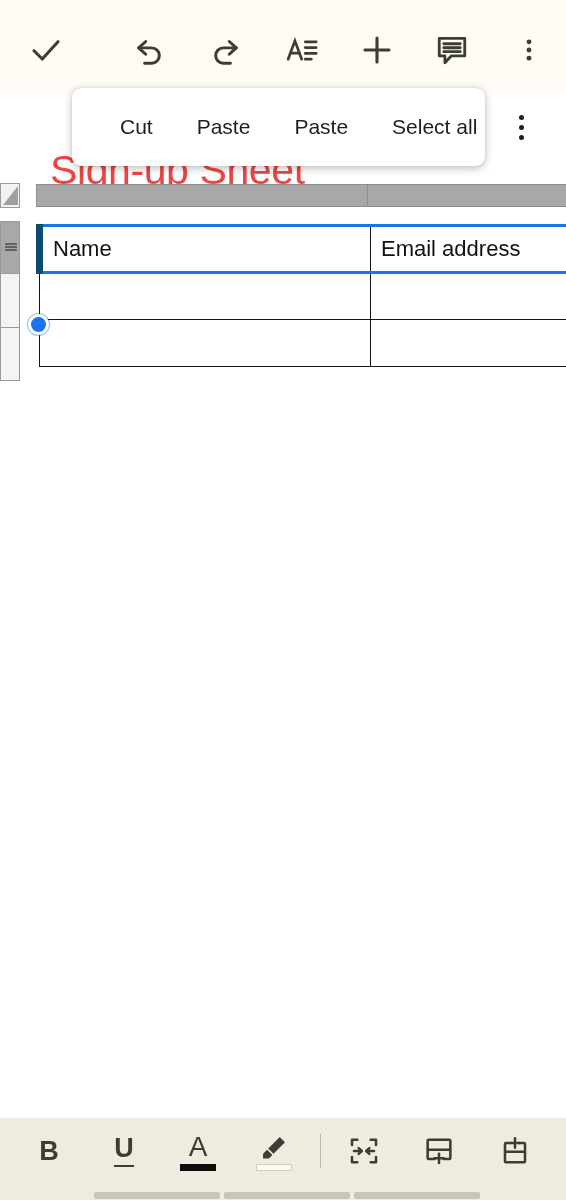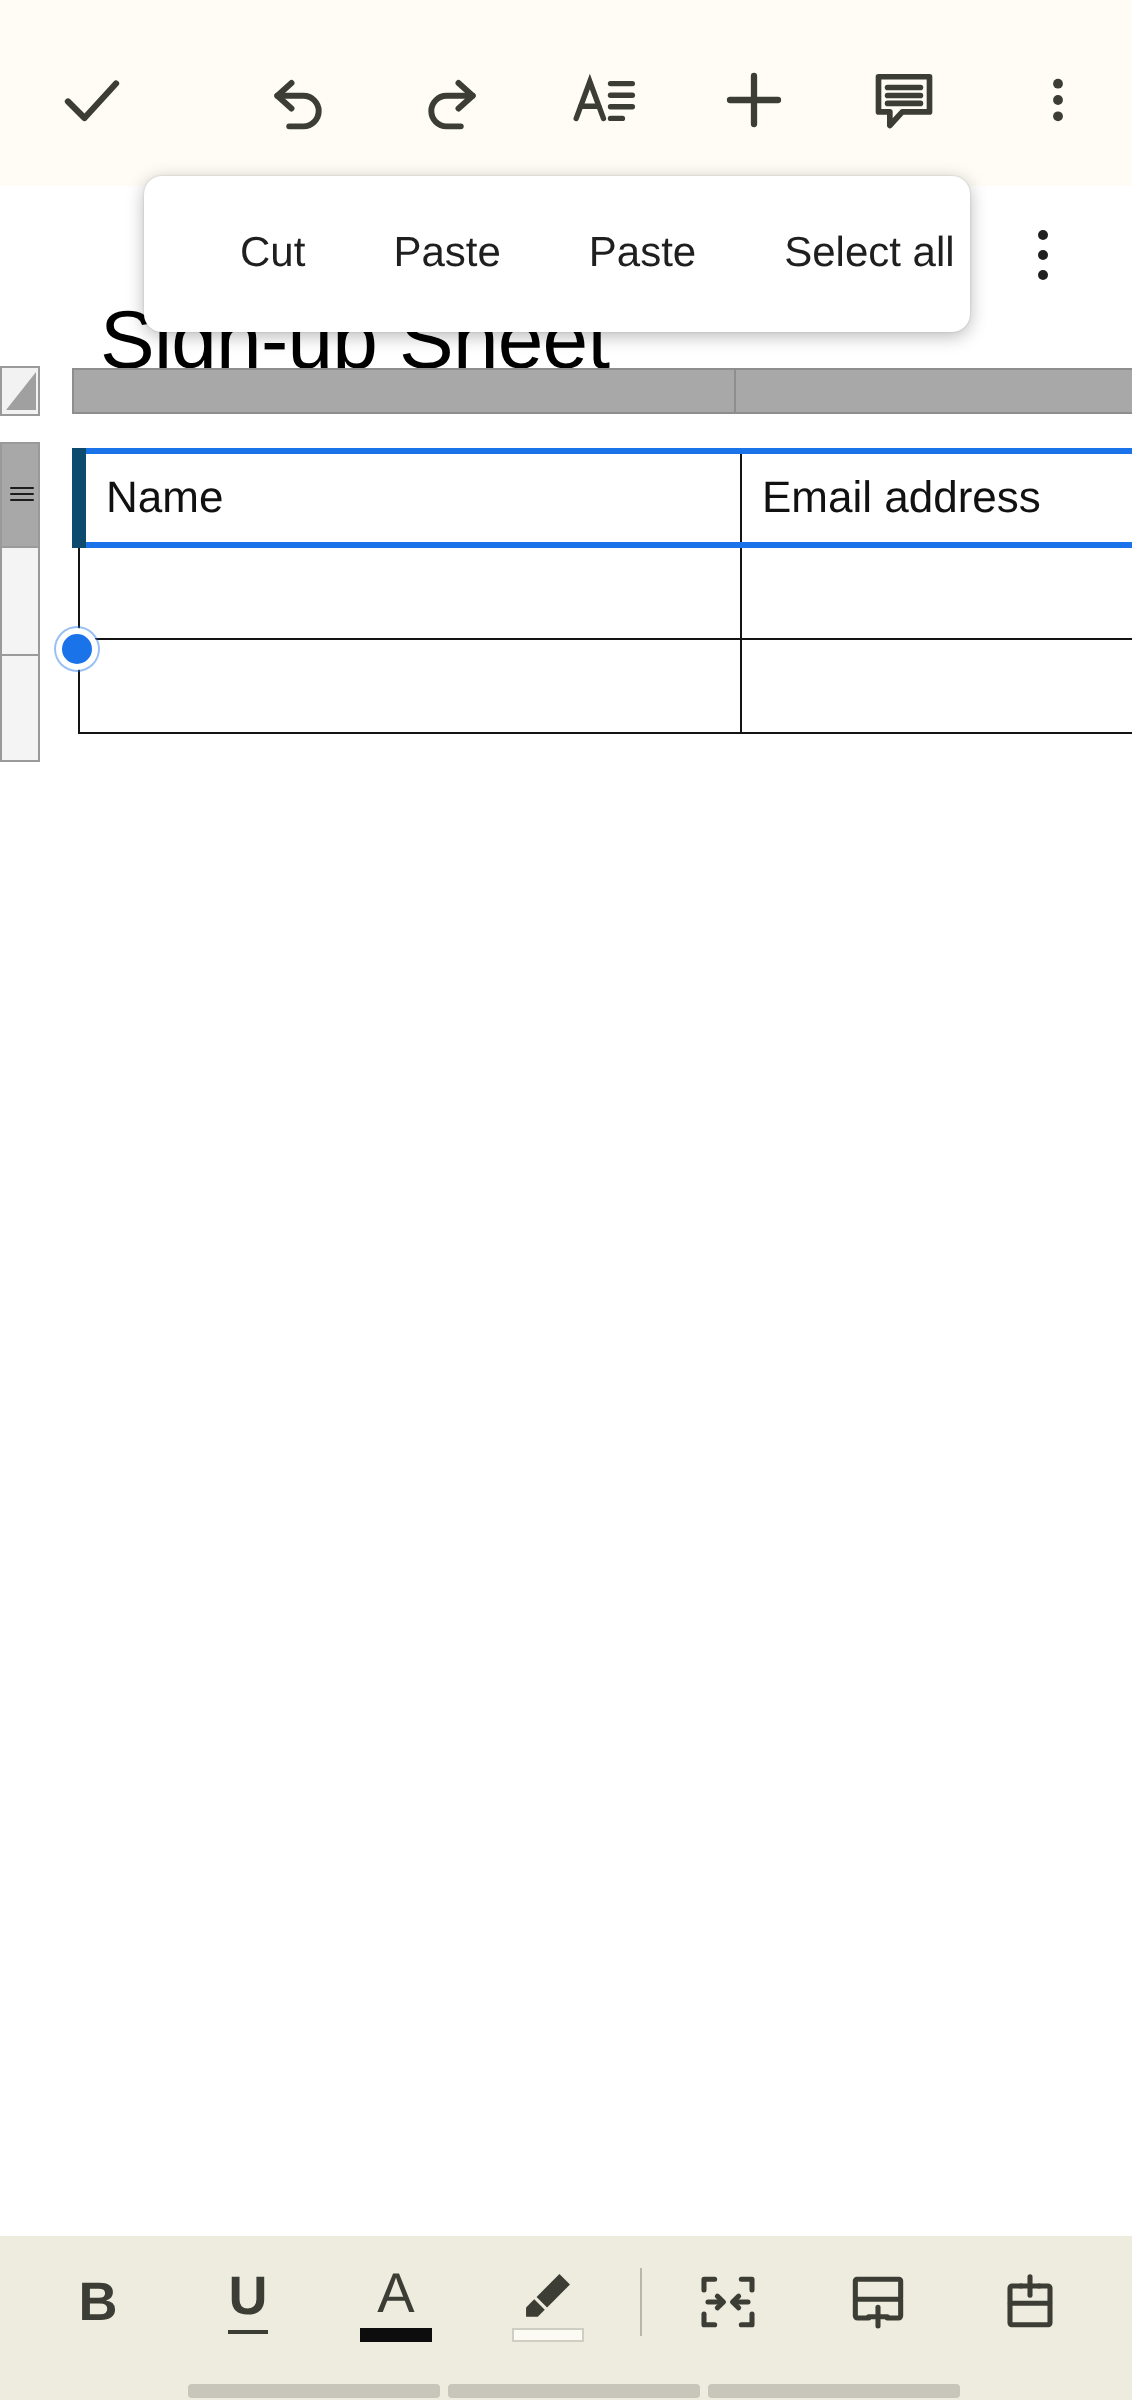--- a/index.html
+++ b/index.html
@@ -45,21 +45,21 @@
     height: 1025px;
     background: #ffffff;
     overflow: hidden;
   }
   #doc-title {
     position: absolute;
     left: 50px;
     top: 55px;
     font-size: 41px;
     line-height: 44px;
-    color: #000000;
+    color: #ef4444;
     font-family: "Liberation Sans", sans-serif;
     letter-spacing: -0.4px;
     white-space: nowrap;
   }
 
   
   #h-ruler {
     position: absolute;
     left: 36px;
     top: 91px;

